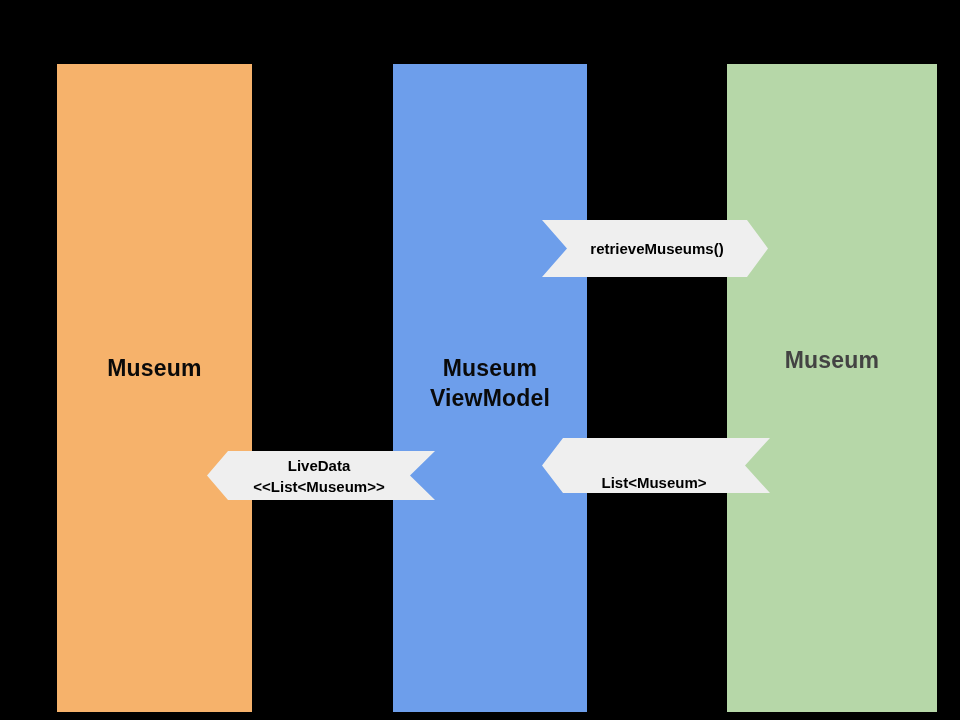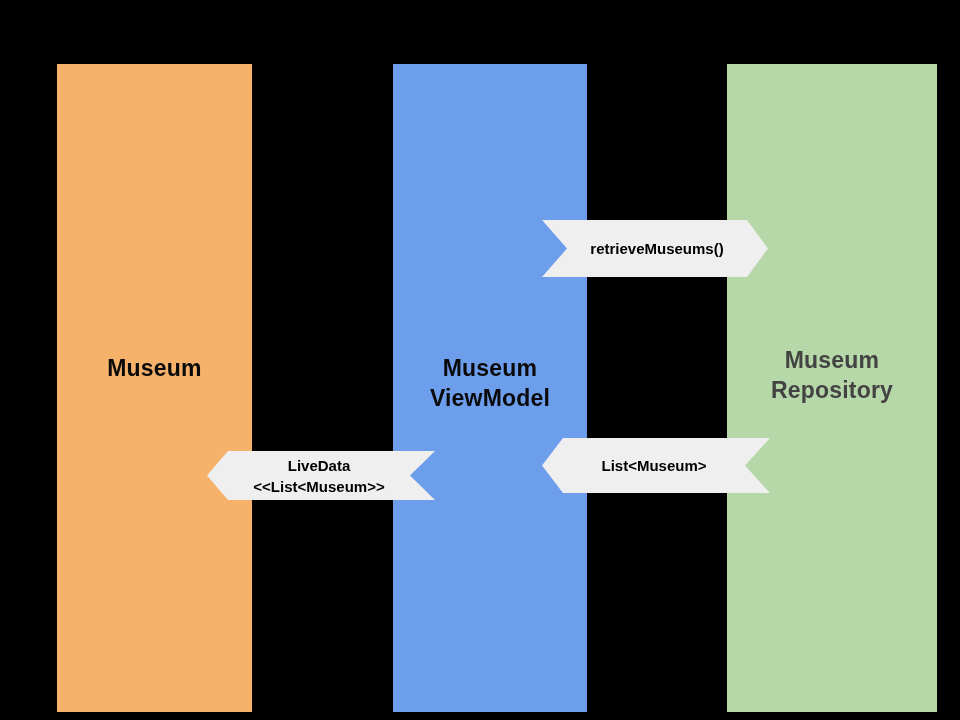--- a/index.html
+++ b/index.html
@@ -61,21 +61,21 @@
       padding-right: 21px;
     }
     .ribbon-left {
       clip-path: polygon(21px 0, 100% 0, calc(100% - 25px) 50%, 100% 100%, 21px 100%, 0 50%);
       padding-left: 21px;
       padding-right: 25px;
     }
     .arrow-load      { left: 212px; top: 220px; width: 221px; height: 57px; }
     .arrow-retrieve  { left: 542px; top: 220px; width: 226px; height: 57px; }
     .arrow-livedata  { left: 207px; top: 451px; width: 228px; height: 49px; }
-    .arrow-list      { left: 542px; top: 438px; width: 228px; height: 55px; }
+    .arrow-list      { left: 542px; top: 438px; width: 228px; height: 55px; justify-content: flex-end; }
   </style>
 </head>
 <body>
 
 <div class="canvas">
 
   <div class="col col-activity">
     <div class="col-label">
       <span>Museum</span>
     </div>
@@ -84,21 +84,20 @@
   <div class="col col-viewmodel">
     <div class="col-label">
       <span>Museum</span>
       <span>ViewModel</span>
     </div>
   </div>
 
   <div class="col col-repository">
     <div class="col-label">
       <span>Museum</span>
-      <span>Repository</span>
     </div>
   </div>
 
 
   <div class="ribbon ribbon-right arrow-retrieve">
     <span>retrieveMuseums()</span>
   </div>
 
   <div class="ribbon ribbon-left arrow-livedata">
     <span>LiveData</span>

